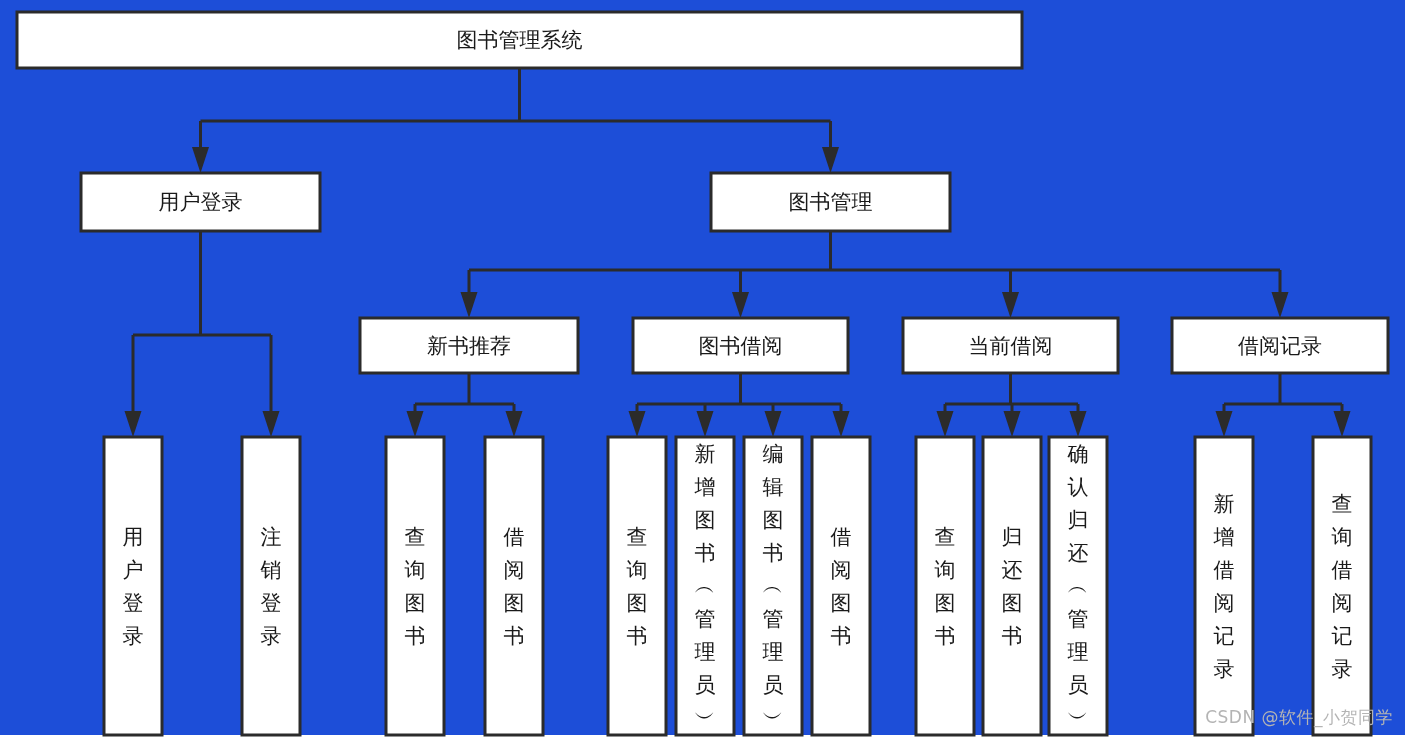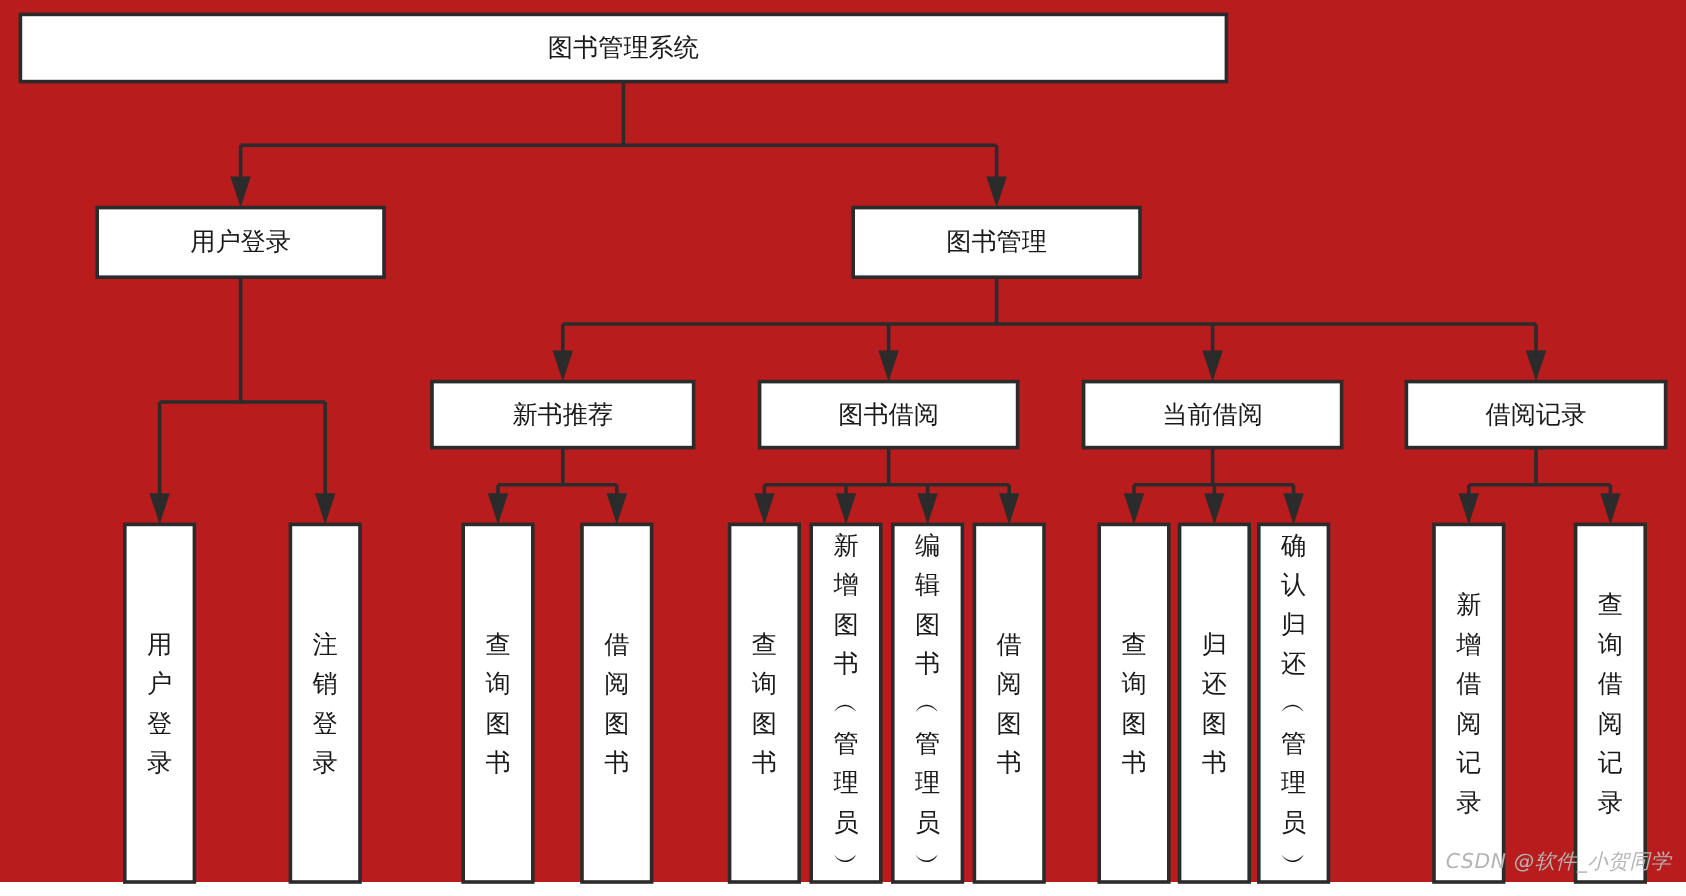--- a/index.html
+++ b/index.html
@@ -11,21 +11,21 @@
   body {
     width: 1405px;
     height: 747px;
     font-family: "DejaVu Sans", "Liberation Sans", sans-serif;
     overflow: hidden;
   }
   #diagram-root {
     position: relative;
     width: 1405px;
     height: 735px;
-    background: #b91c1c;
+    background: #1d4ed8;
   }
   svg#flowchart {
     position: absolute;
     top: 0;
     left: 0;
     width: 1405px;
     height: 747px;
     display: block;
   }
   .node-box {
@@ -59,21 +59,20 @@
   .watermark-text {
     position: absolute;
     right: 12px;
     bottom: 6px;
     font-family: "DejaVu Sans", "Liberation Sans", sans-serif;
     font-size: 17px;
     color: #b4b4b4;
     white-space: nowrap;
     letter-spacing: 0.5px;
     user-select: none;
-    font-style: italic;
   }
 </style>
 </head>
 <body>
 
 <div id="diagram-root">
   <svg id="flowchart" viewBox="0 0 1405 747">
     <g id="edges-layer">
         <g>
           <line x1="519.5" y1="68" x2="519.5" y2="121" class="connector"></line>

